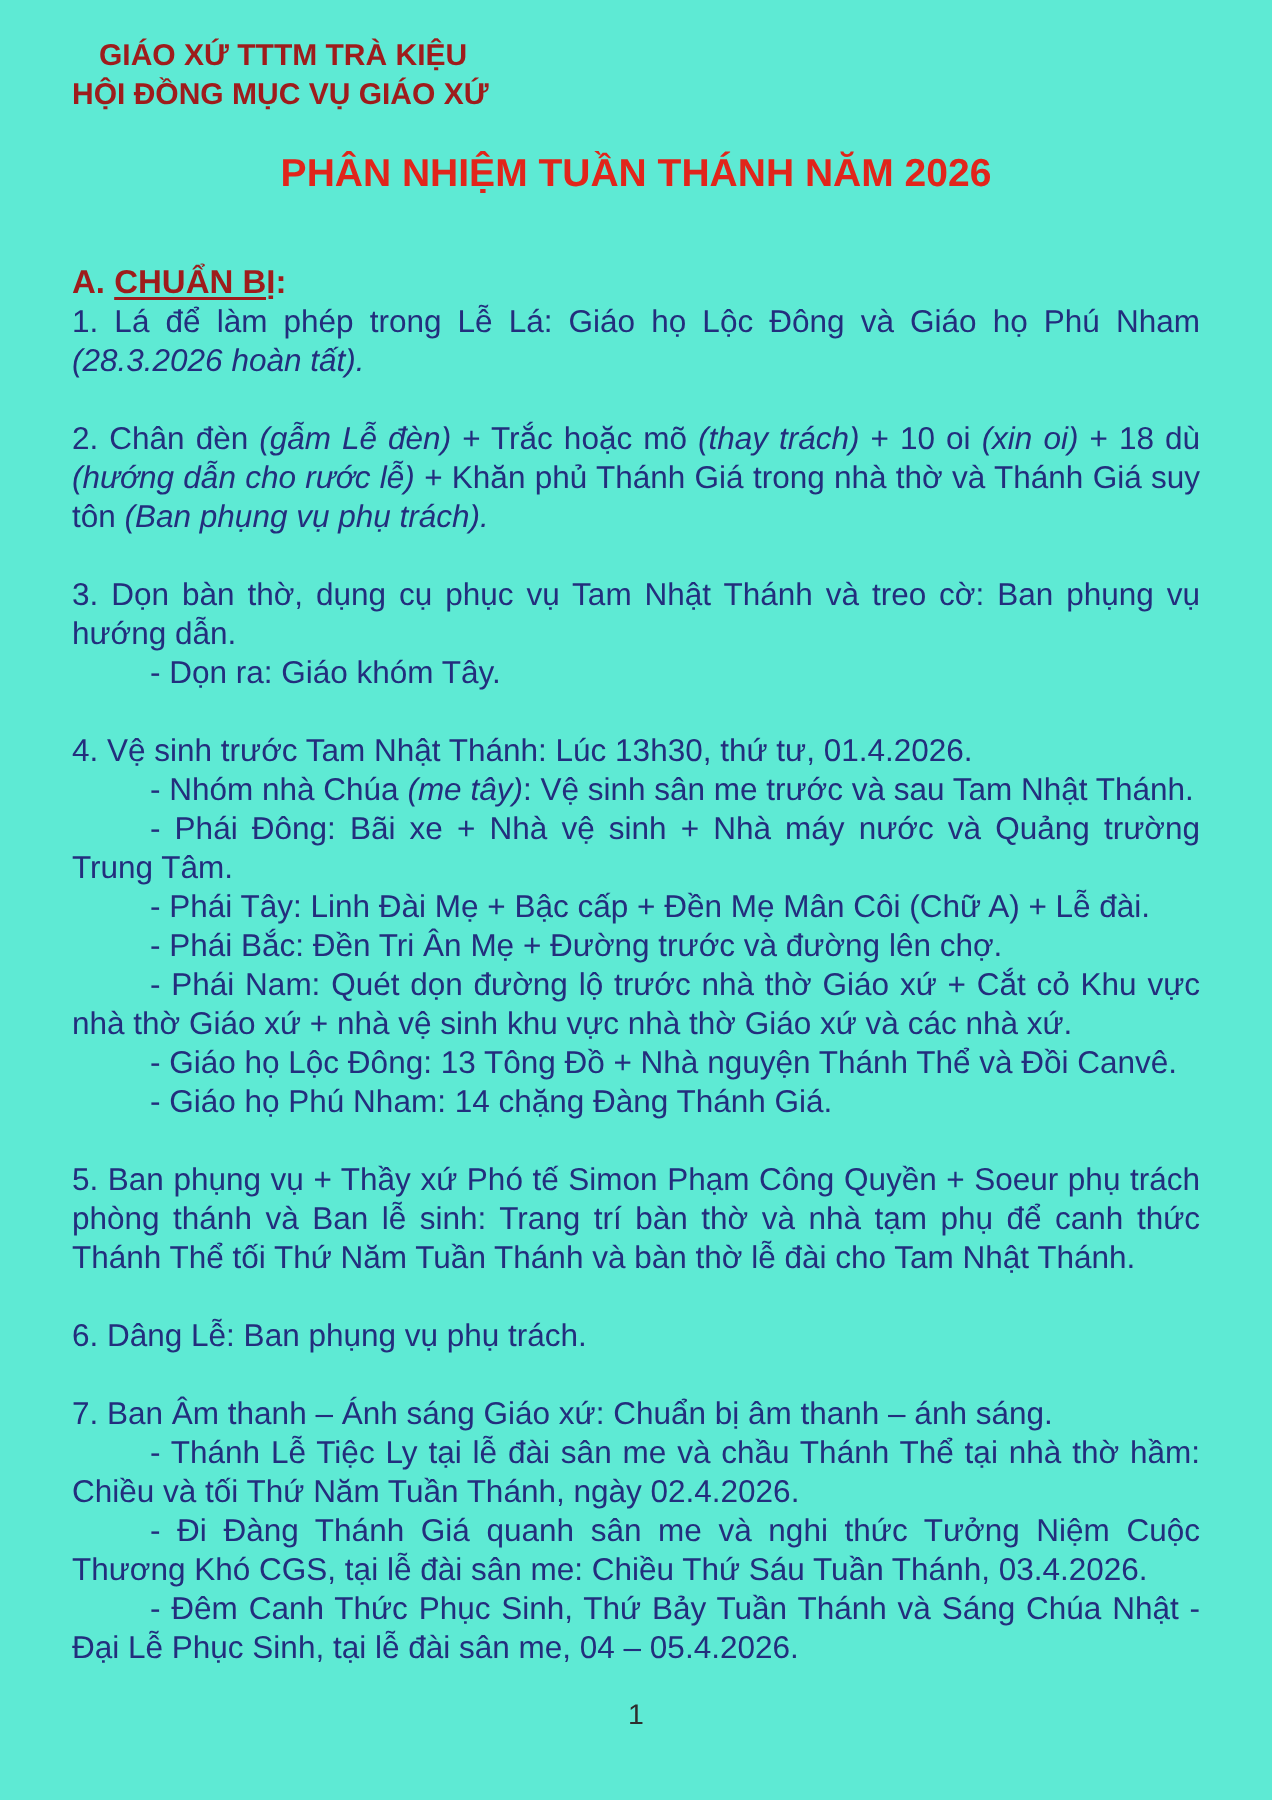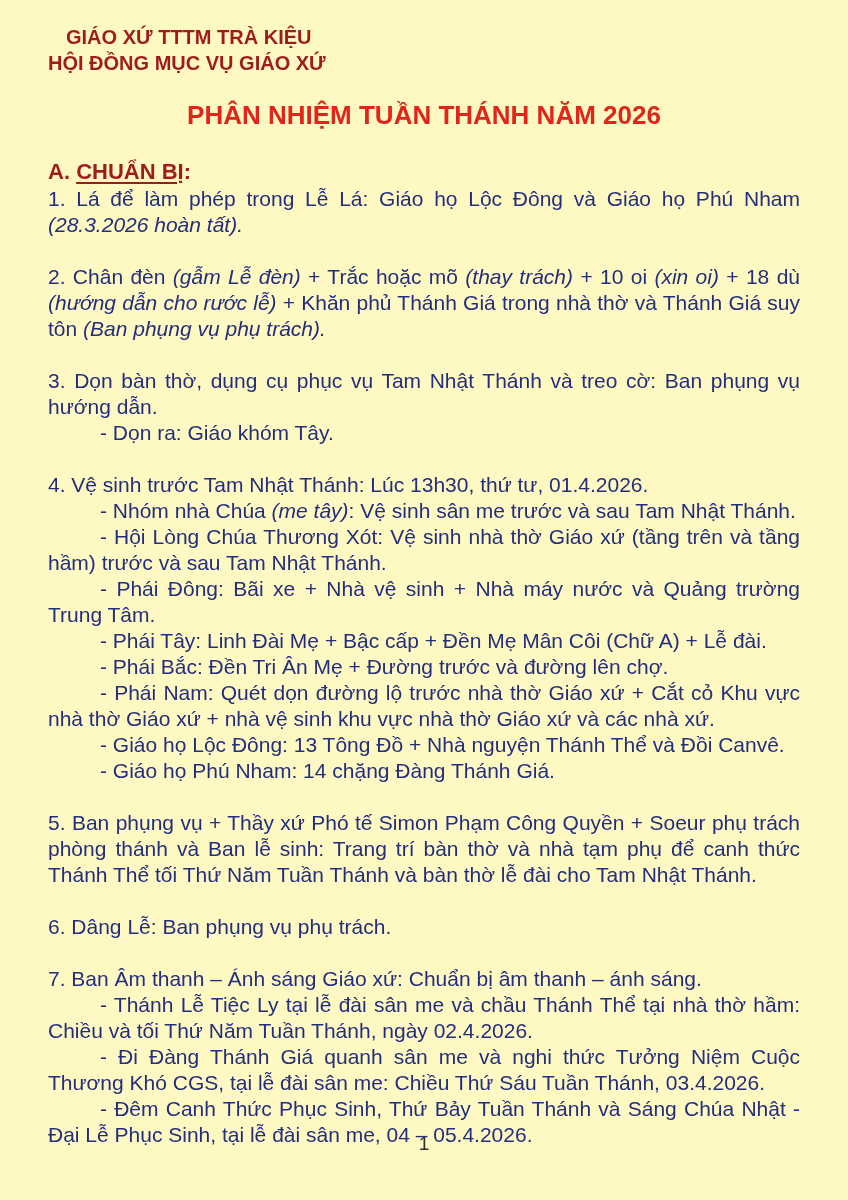--- a/index.html
+++ b/index.html
@@ -1,21 +1,21 @@
 <!DOCTYPE html>
 <html lang="vi" style="--header-red: #9e1c1c; --title-red: #e1251b; --body-blue: #232e7d; --footer-dark: #2e2e2e;"><head>
 <meta charset="utf-8">
 <style>
   html, body { margin: 0; padding: 0; background: #ffffff; }
   .page {
     position: relative;
     width: 848px;
     height: 1200px;
     margin: 0 auto;
-    background: #fef9c3;
+    background: #5eead4;
     font-family: "Liberation Sans", "DejaVu Sans", sans-serif;
     overflow: hidden;
     box-sizing: border-box;
   }
   .content {
     padding: 24px 48px 0 48px;
   }
   .org-header {
     color: var(--header-red, #9e1c1c);
     font-weight: bold;
@@ -26,21 +26,21 @@
   .org-line2 { padding-left: 0; }
   .doc-title {
     margin-top: 22px;
     text-align: center;
     color: var(--title-red, #e1251b);
     font-weight: bold;
     font-size: 26px;
     line-height: 34px;
   }
   .section-heading {
-    margin-top: 26px;
+    margin-top: 42px;
     color: var(--header-red, #9e1c1c);
     font-weight: bold;
     font-size: 22px;
     line-height: 27px;
   }
   .section-heading .underlined {
     text-decoration: underline;
     text-decoration-thickness: 2px;
     text-underline-offset: 3px;
   }
@@ -83,21 +83,20 @@
 
     <div class="section-heading"><span>A. </span><span class="underlined">CHUẨN BỊ</span><span>:</span></div>
 
     <div class="doc-body">
         <p class="para"><span>1. Lá để làm phép trong Lễ Lá: Giáo họ Lộc Đông và Giáo họ Phú Nham </span><em>(28.3.2026 hoàn tất).</em></p>
         <p class="para space"><span>2. Chân đèn </span><em>(gẫm Lễ đèn)</em><span> + Trắc hoặc mõ </span><em>(thay trách)</em><span> + 10 oi </span><em>(xin oi)</em><span> + 18 dù </span><em>(hướng dẫn cho rước lễ)</em><span> + Khăn phủ Thánh Giá trong nhà thờ và Thánh Giá suy tôn </span><em>(Ban phụng vụ phụ trách).</em></p>
         <p class="para space"><span>3. Dọn bàn thờ, dụng cụ phục vụ Tam Nhật Thánh và treo cờ: Ban phụng vụ hướng dẫn.</span></p>
         <p class="para sub"><span>- Dọn ra: Giáo khóm Tây.</span></p>
         <p class="para space"><span>4. Vệ sinh trước Tam Nhật Thánh: Lúc 13h30, thứ tư, 01.4.2026.</span></p>
         <p class="para sub"><span>- Nhóm nhà Chúa </span><em>(me tây)</em><span>: Vệ sinh sân me trước và sau Tam Nhật Thánh.</span></p>
-        <p class="para sub"><span>- Hội Lòng Chúa Thương Xót: Vệ sinh nhà thờ Giáo xứ (tầng trên và tầng hầm) trước và sau Tam Nhật Thánh.</span></p>
         <p class="para sub"><span>- Phái Đông: Bãi xe + Nhà vệ sinh + Nhà máy nước và Quảng trường Trung Tâm.</span></p>
         <p class="para sub"><span>- Phái Tây: Linh Đài Mẹ + Bậc cấp + Đền Mẹ Mân Côi (Chữ A) + Lễ đài.</span></p>
         <p class="para sub"><span>- Phái Bắc: Đền Tri Ân Mẹ + Đường trước và đường lên chợ.</span></p>
         <p class="para sub"><span>- Phái Nam: Quét dọn đường lộ trước nhà thờ Giáo xứ + Cắt cỏ Khu vực nhà thờ Giáo xứ + nhà vệ sinh khu vực nhà thờ Giáo xứ và các nhà xứ.</span></p>
         <p class="para sub"><span>- Giáo họ Lộc Đông: 13 Tông Đồ + Nhà nguyện Thánh Thể và Đồi Canvê.</span></p>
         <p class="para sub"><span>- Giáo họ Phú Nham: 14 chặng Đàng Thánh Giá.</span></p>
         <p class="para space"><span>5. Ban phụng vụ + Thầy xứ Phó tế Simon Phạm Công Quyền + Soeur phụ trách phòng thánh và Ban lễ sinh: Trang trí bàn thờ và nhà tạm phụ để canh thức Thánh Thể tối Thứ Năm Tuần Thánh và bàn thờ lễ đài cho Tam Nhật Thánh.</span></p>
         <p class="para space"><span>6. Dâng Lễ: Ban phụng vụ phụ trách.</span></p>
         <p class="para space"><span>7. Ban Âm thanh – Ánh sáng Giáo xứ: Chuẩn bị âm thanh – ánh sáng.</span></p>
         <p class="para sub"><span>- Thánh Lễ Tiệc Ly tại lễ đài sân me và chầu Thánh Thể tại nhà thờ hầm: Chiều và tối Thứ Năm Tuần Thánh, ngày 02.4.2026.</span></p>

